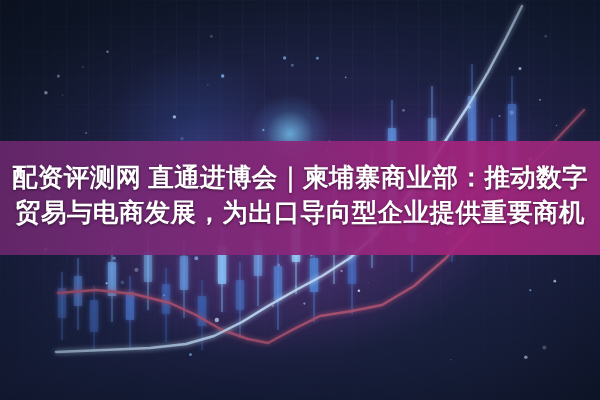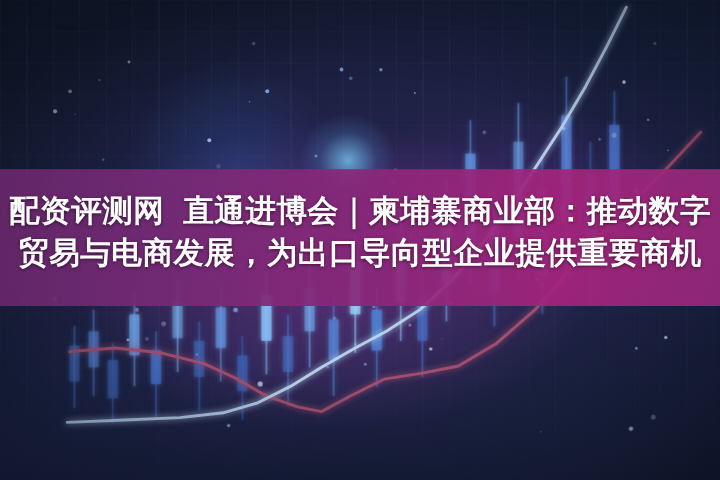--- a/index.html
+++ b/index.html
@@ -1,20 +1,20 @@
 <!DOCTYPE html>
 <html><head>
 <meta charset="utf-8">
 <style>
   html,body{margin:0;padding:0;background:#0b1220;}
   #stage{
     position:relative;
     width:600px;height:400px;
     overflow:hidden;
-    font-family:Liberation Mono, monospace;
+    font-family:Liberation Serif, serif;
     background:#14532d;
   }
 
   
   .layer{position:absolute;inset:0;}
 
   .bg-base{
     background:
       radial-gradient(ellipse 70% 60% at 78% 88%, #1b2342 0%, rgba(27,35,66,0) 62%),
       radial-gradient(ellipse 90% 80% at 52% 50%, #2a2352 0%, rgba(42,35,82,0) 68%),

